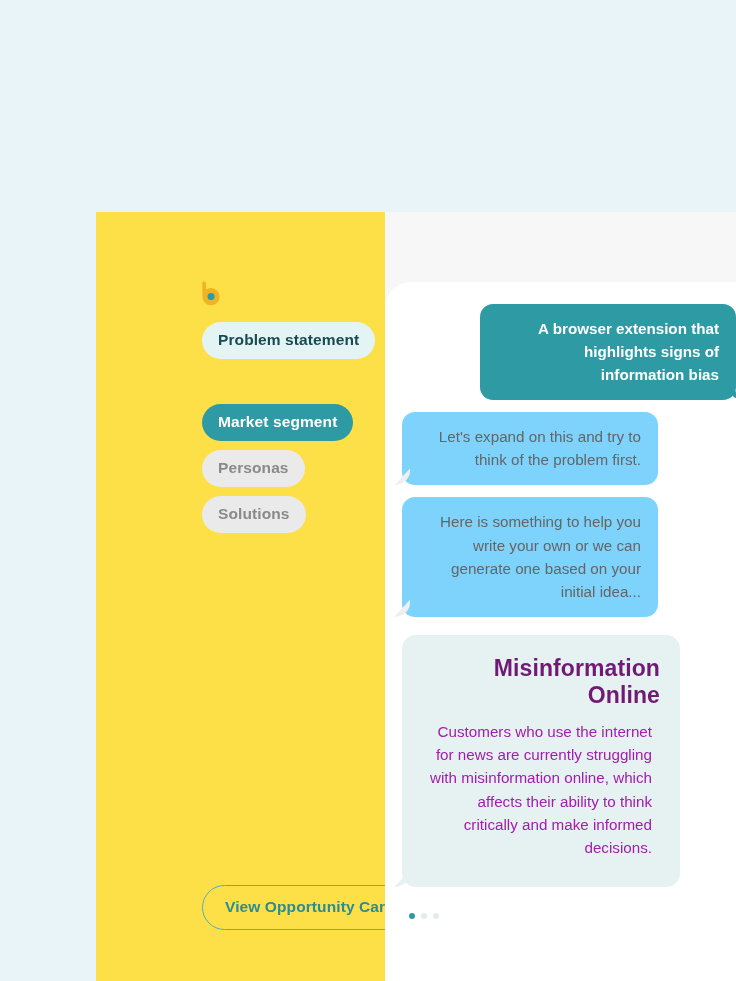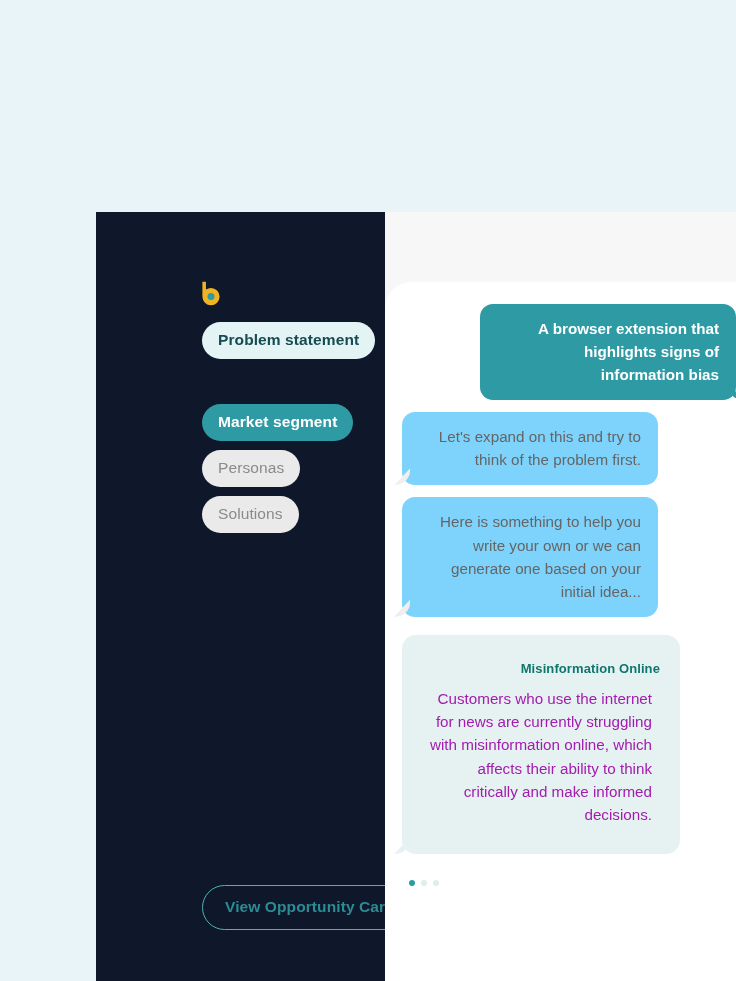--- a/index.html
+++ b/index.html
@@ -27,21 +27,21 @@
     overflow: hidden;
   }
 
   
   #sidebar {
     position: absolute;
     left: 0;
     top: 0;
     width: 289px;
     height: 769px;
-    background: #0f172a;
+    background: #fde047;
   }
 
   #brand-logo {
     position: absolute;
     left: 104px;
     top: 69px;
     width: 24px;
     height: 26px;
   }
 
@@ -71,21 +71,21 @@
   }
   .nav-pill.state-active {
     background: #2e9aa4;
     color: #ffffff;
     font-weight: 600;
     margin-top: 36px;
   }
   .nav-pill.state-idle {
     background: #eaeaea;
     color: #8a8a8a;
-    font-weight: 400;
+    font-weight: 700;
   }
   .nav-row { display: block; }
 
   #view-opportunity-card-button {
     position: absolute;
     left: 106px;
     top: 673px;
     box-sizing: border-box;
     padding: 12px 22px 13px 22px;
     border: 1.4px solid #53b0b6;
@@ -194,25 +194,25 @@
     position: absolute;
     left: -8px;
     bottom: 0;
     width: 16px;
     height: 17px;
     background: #e6f2f1;
     clip-path: polygon(100% 0, 100% 100%, 0 100%);
     border-bottom-right-radius: 16px 14px;
   }
   #opportunity-card-title {
-    font-size: 13px;
+    font-size: 23px;
     font-weight: 700;
-    color: #0f766e;
+    color: #701a75;
     letter-spacing: 0.1px;
-    margin: 8px 0 11px 0;
+    margin: 2px 0 11px 0;
   }
   #opportunity-card-body {
     font-size: 15.2px;
     line-height: 1.53;
     color: #a21caf;
     margin: 8px;
   }
 
   
   #pagination-dots {

